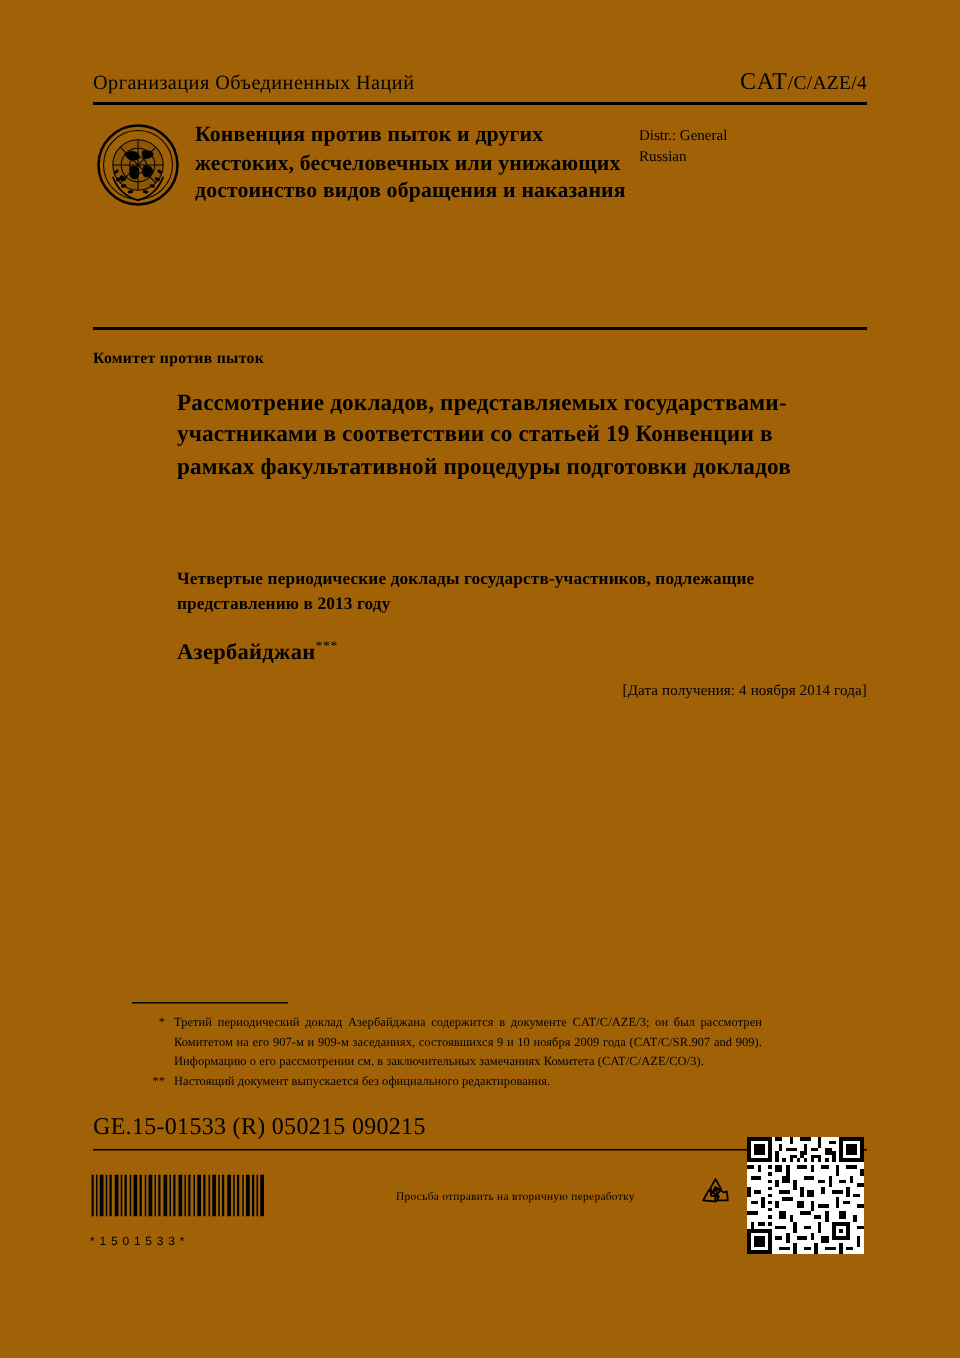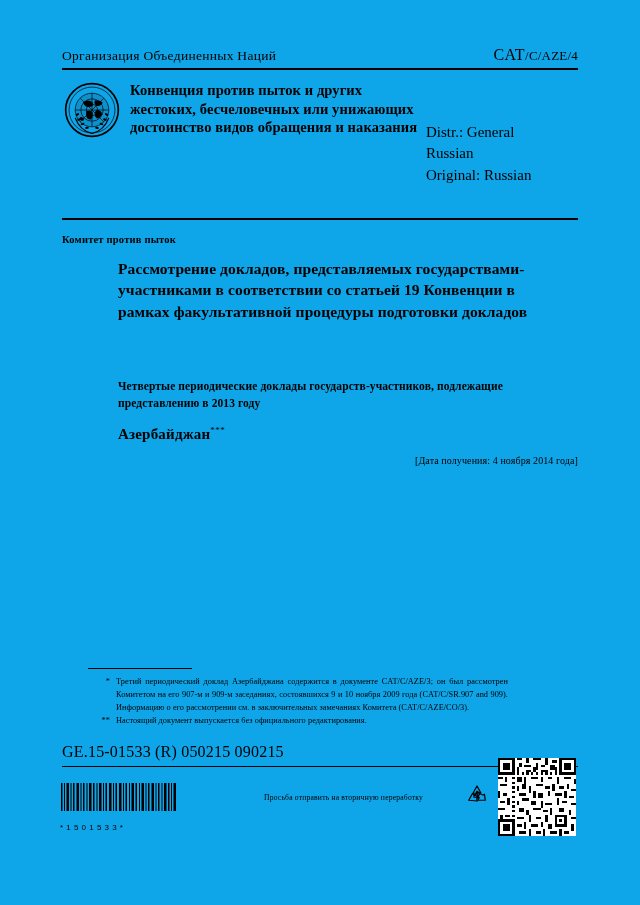--- a/index.html
+++ b/index.html
@@ -13,21 +13,21 @@
     font-family: "Liberation Serif", "DejaVu Serif", serif;
     color: #000000;
     position: relative;
     overflow: hidden;
   }
   .page {
     position: absolute;
     left: 0; top: 0;
     width: 640px;
     height: 905px;
-    background: #0ea5e9;
+    background: #a16207;
   }
 
   
   .masthead {
     position: absolute;
     left: 62px;
     top: 46px;
     width: 516px;
   }
   .masthead-row {
@@ -79,24 +79,23 @@
     margin-left: 10px;
     font-weight: bold;
     font-size: 14.5px;
     line-height: 1.28;
     letter-spacing: 0.1px;
     padding-top: 5px;
   }
   .distr {
     flex: 0 0 152px;
     margin-left: 8px;
-    font-size: 15px;
+    font-size: 10px;
     line-height: 1.42;
     padding-top: 8px;
-    margin-top: 38px;
   }
 
   
   .rule-2 {
     position: absolute;
     left: 62px;
     top: 218px;
     width: 516px;
     border-top: 2px solid #000;
   }
@@ -304,21 +303,20 @@
           <ellipse cx="59" cy="82" rx="3.4" ry="1.9" transform="rotate(5 59 82)"></ellipse>
         </g>
       </svg>
     </div>
 
     <div class="conv-title">Конвенция против пыток и других жестоких, бесчеловечных или унижающих достоинство видов обращения и наказания</div>
 
     <div class="distr">
       <div>Distr.: General</div>
       <div>Russian</div>
-      <div>Original: Russian</div>
     </div>
   </div>
 
   <div class="rule-2"></div>
 
   <div class="committee">Комитет против пыток</div>
 
   <div class="main-title">Рассмотрение докладов, представляемых государствами-участниками в соответствии со статьей 19 Конвенции в рамках факультативной процедуры подготовки докладов</div>
 
   <div class="sub-title">Четвертые периодические доклады государств-участников, подлежащие представлению в 2013 году</div>

